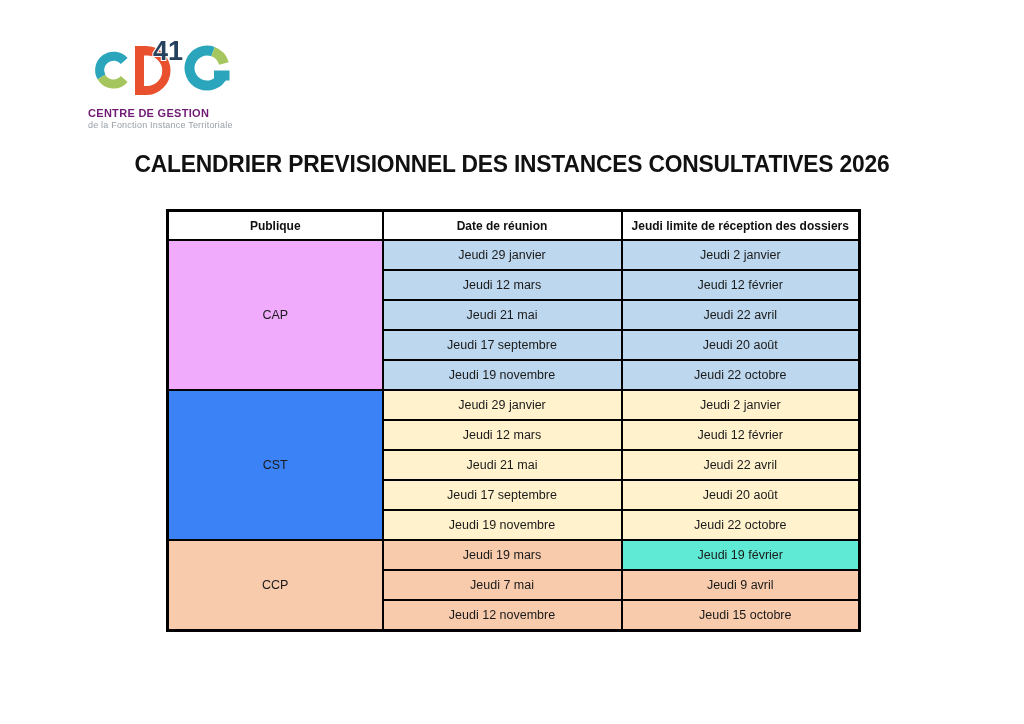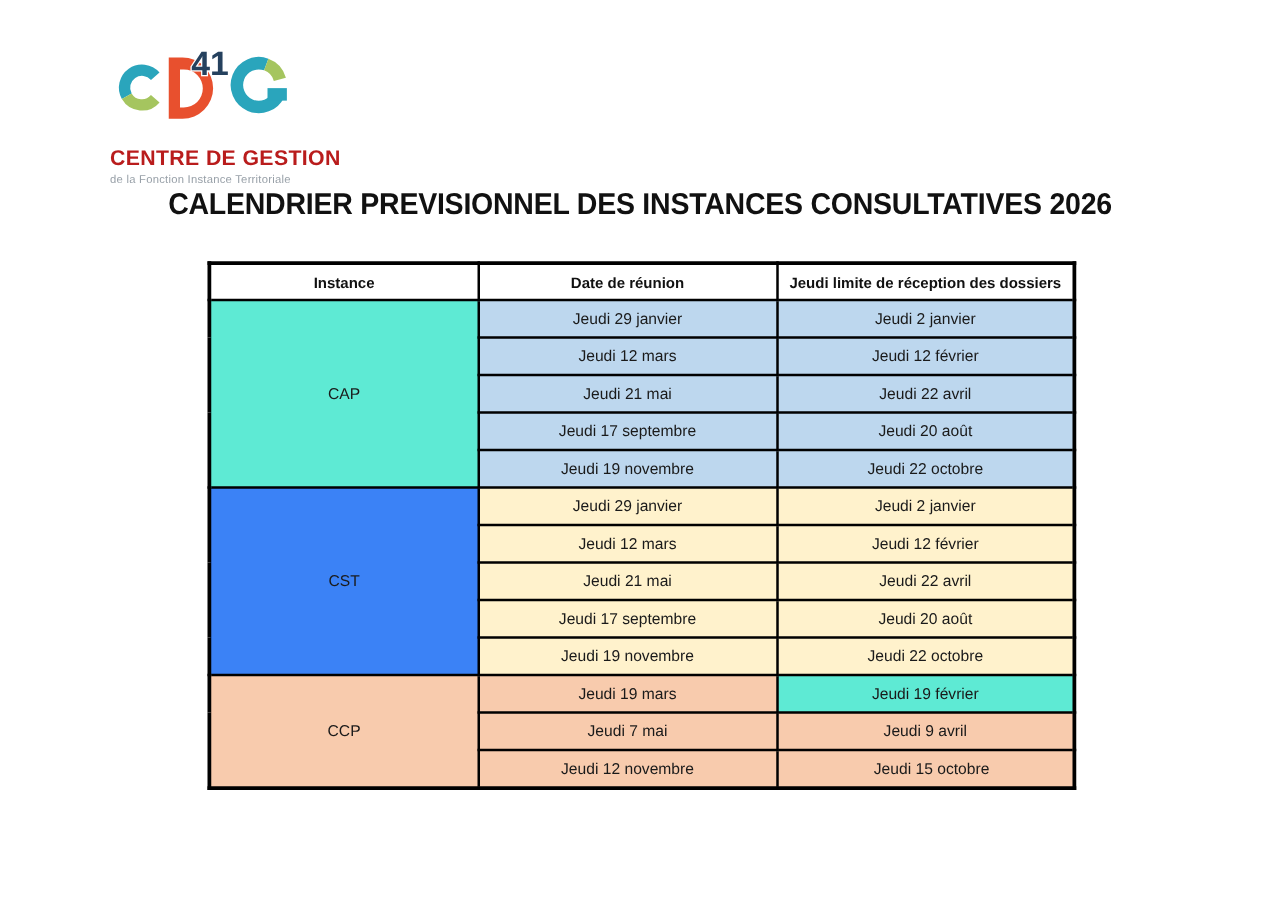--- a/index.html
+++ b/index.html
@@ -11,23 +11,23 @@
     overflow: hidden;
   }
   .sr-only {
     position: absolute; width: 1px; height: 1px;
     overflow: hidden; clip: rect(0 0 0 0); white-space: nowrap;
   }
   
   .logo { position: absolute; left: 88px; top: 32px; width: 160px; }
   .logo svg { display: block; }
   .org-name {
-    margin-top: 17px;
-    font-size: 17px; font-weight: bold;
-    color: #b91c1c; letter-spacing: 0.3px; white-space: nowrap;
+    margin-top: 7px;
+    font-size: 11px; font-weight: bold;
+    color: #701a75; letter-spacing: 0.3px; white-space: nowrap;
   }
   .org-subtitle {
     font-size: 9px; color: #98a0a8; letter-spacing: 0.2px;
     margin-top: 1px; white-space: nowrap;
   }
   
   .title {
     position: absolute; top: 150px; left: 0; width: 1024px; margin: 0;
     text-align: center;
     font-size: 24px; font-weight: bold; color: #111111;
@@ -81,28 +81,28 @@
   <h1 class="title">CALENDRIER PREVISIONNEL DES INSTANCES CONSULTATIVES 2026</h1>
 
   <table class="calendar">
     <colgroup>
       <col style="width:215px">
       <col style="width:239px">
       <col style="width:238px">
     </colgroup>
     <thead>
       <tr>
-        <th>Instance</th>
+        <th>Publique</th>
         <th>Date de réunion</th>
         <th>Jeudi limite de réception des dossiers</th>
       </tr>
     </thead>
     <tbody id="table-body">
         <tr>
-          <td rowspan="5" style="background: #5eead4;">CAP</td>
+          <td rowspan="5" style="background: #f0abfc;">CAP</td>
           <td style="background: rgb(189, 215, 238);">Jeudi 29 janvier</td>
           <td style="background: rgb(189, 215, 238);">Jeudi 2 janvier</td>
         </tr>
         <tr>
           <td style="background: rgb(189, 215, 238);">Jeudi 12 mars</td>
           <td style="background: rgb(189, 215, 238);">Jeudi 12 février</td>
         </tr>
         <tr>
           <td style="background: rgb(189, 215, 238);">Jeudi 21 mai</td>
           <td style="background: rgb(189, 215, 238);">Jeudi 22 avril</td>

